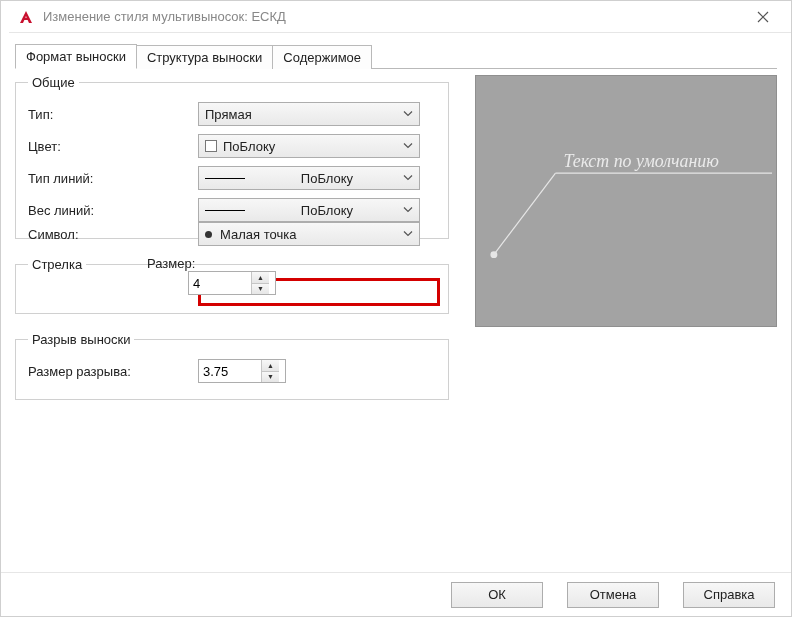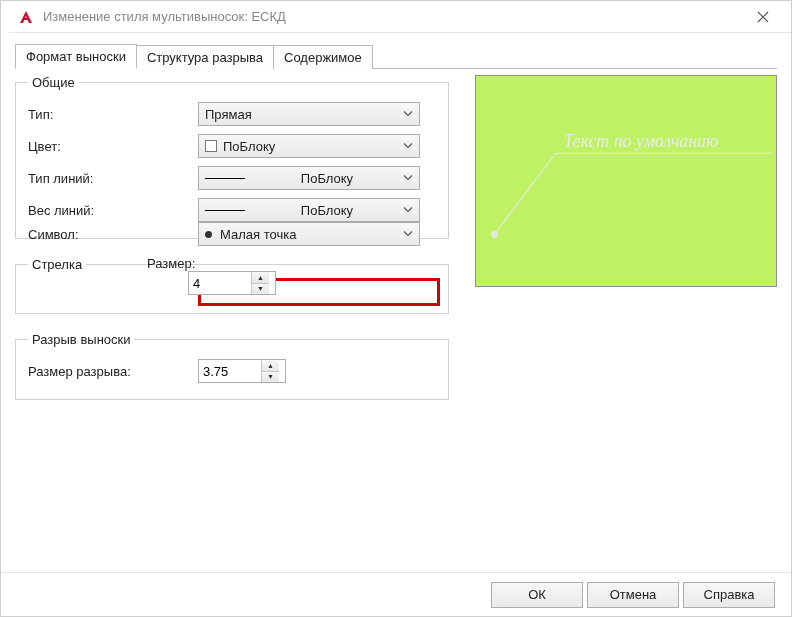--- a/index.html
+++ b/index.html
@@ -215,40 +215,40 @@
 
   .highlight-box {
     border: 3px solid #d40000;
     padding: 8px 10px 14px 10px;
     margin: -2px -2px 0 -12px;
     position: relative;
   }
 
   .preview {
     width: 302px;
-    height: 212px;
-    background: #bef264;
+    height: 252px;
+    background: #a3a3a3;
     border: 1px solid #8f8f8f;
     position: relative;
     overflow: hidden;
   }
   .preview svg { width:100%; height:100%; display:block; }
   .preview-text {
     fill: #eaeaea;
     font-family: "Comic Sans MS", "Segoe Script", cursive;
     font-style: italic;
     font-size: 18px;
   }
 
   .footer {
     height: 44px;
     display: flex;
     align-items: center;
     justify-content: flex-end;
-    gap: 4px;
+    gap: 24px;
     padding: 0 16px;
     border-top: 1px solid #e6e6e6;
   }
   .btn {
     width: 92px;
     height: 26px;
     border: 1px solid #adadad;
     background: linear-gradient(#f7f7f7,#e9e9e9);
     display: flex;
     align-items: center;
@@ -276,21 +276,21 @@
       <svg viewBox="0 0 12 12" width="12" height="12">
           <path d="M1 1 L11 11 M11 1 L1 11" stroke="#555" stroke-width="1.2" fill="none"></path>
         </svg>
     </span>
   </div>
 
   <div class="client">
 
     <div class="tabs-row">
       <div class="tab active">Формат выноски</div>
-      <div class="tab inactive">Структура разрыва</div>
+      <div class="tab inactive">Структура выноски</div>
       <div class="tab inactive">Содержимое</div>
       <div class="tab-underline"></div>
     </div>
 
     <div class="content-row">
       <div class="left-col">
 
         <fieldset class="group">
           <legend>Общие</legend>
 

